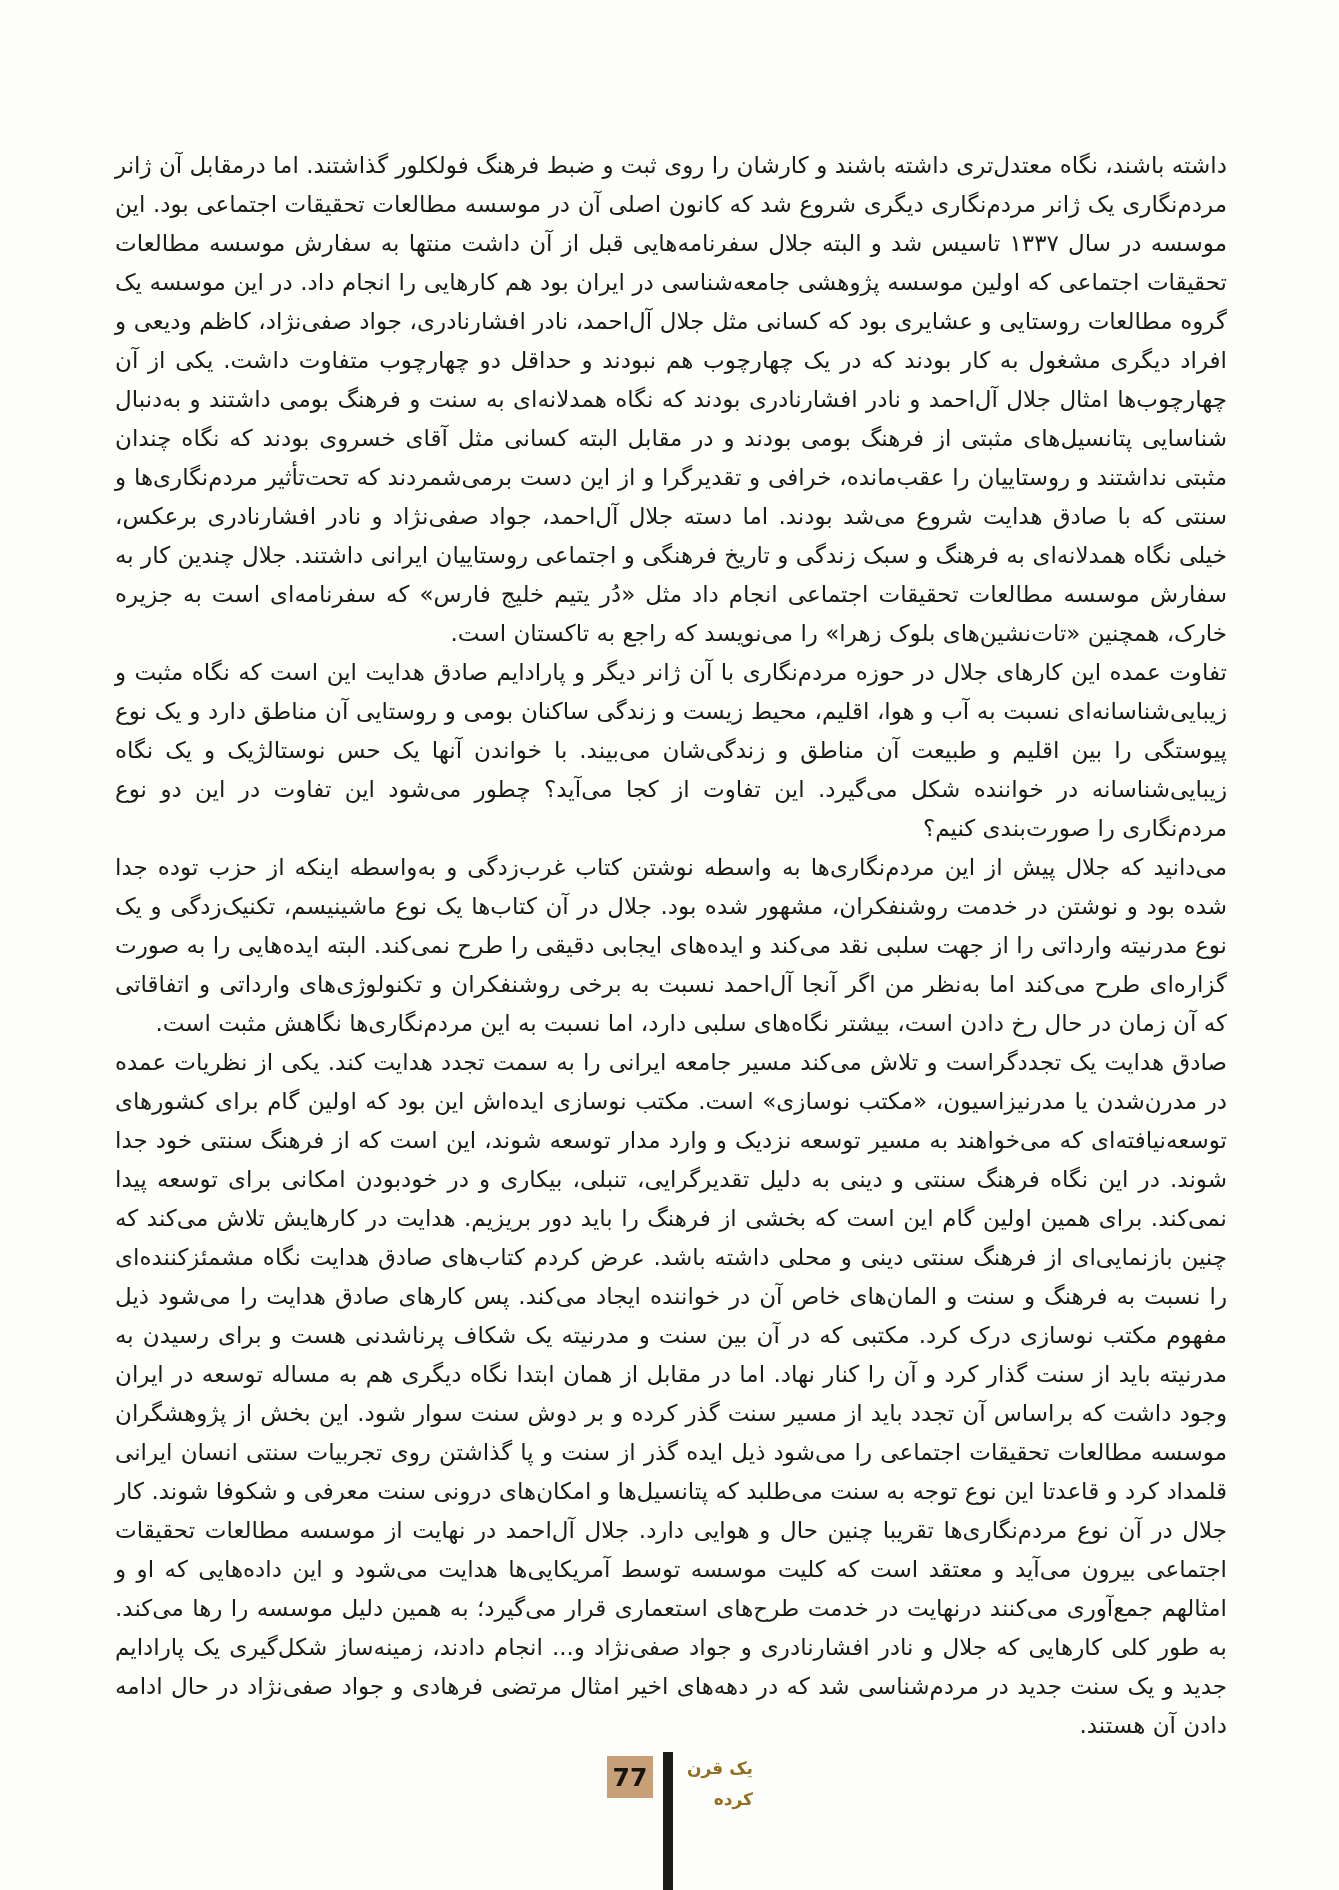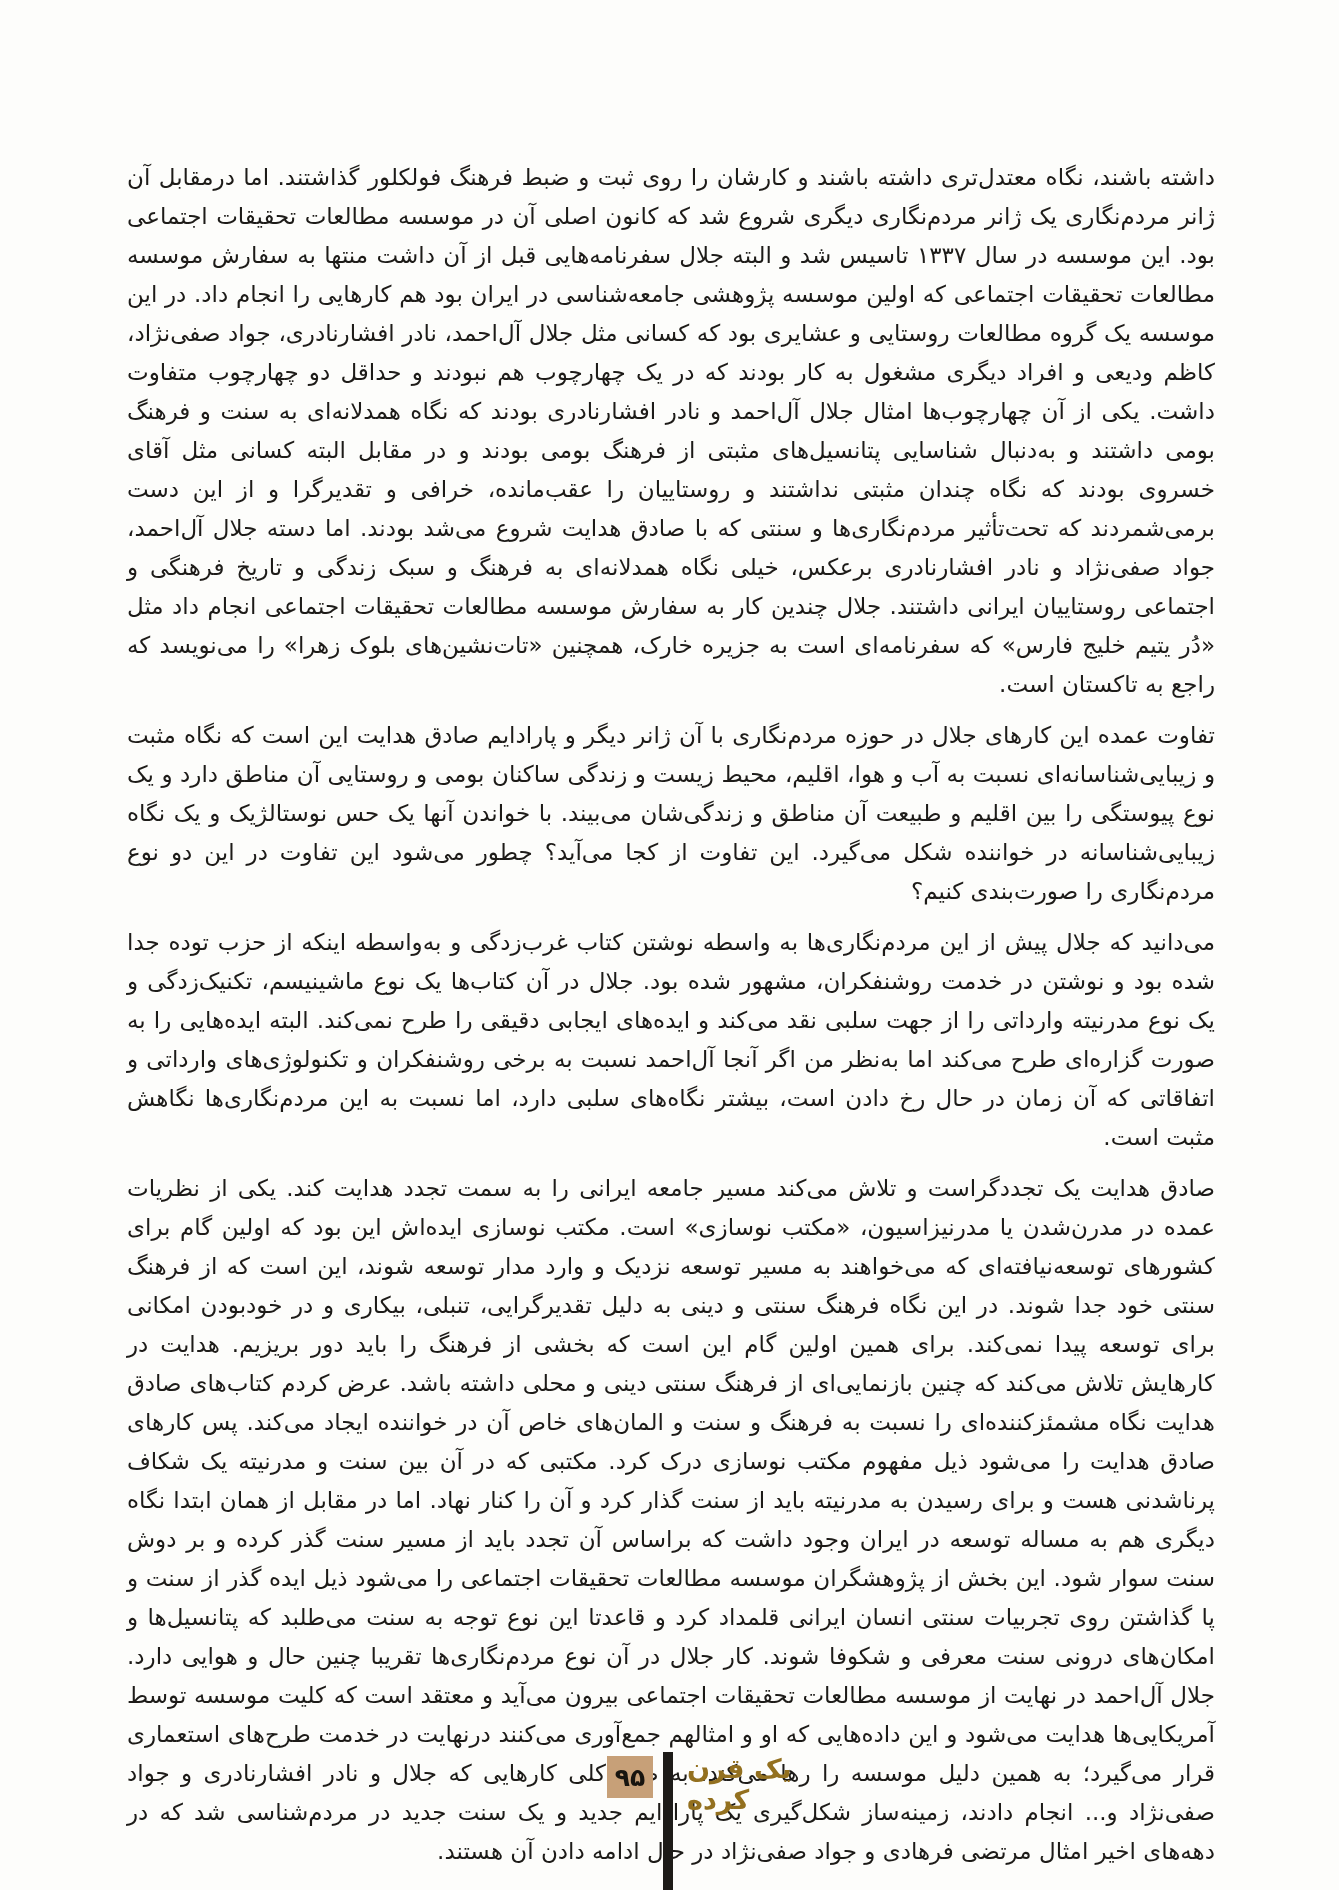--- a/index.html
+++ b/index.html
@@ -24,21 +24,21 @@
     right: 112px;
     width: 1112px;
     direction: rtl;
     text-align: justify;
     font-size: 23px;
     line-height: 39px;
     color: #1d1b18;
     letter-spacing: 0;
   }
   .text-block p {
-    margin: 12px;
+    margin: 0;
     text-align: justify;
   }
   .footer {
     position: absolute;
     left: 0;
     top: 1752px;
     width: 1339px;
     height: 138px;
   }
   .page-number-box {
@@ -61,44 +61,44 @@
     top: 0;
     width: 10px;
     height: 138px;
     background: #1d1b18;
   }
   .book-title {
     position: absolute;
     left: 687px;
     top: 1px;
     direction: rtl;
-    text-align: left;
+    text-align: right;
     color: #93701f;
     font-weight: bold;
-    font-size: 27px;
+    font-size: 17px;
     line-height: 31px;
     white-space: nowrap;
   }
   .book-title span { display: block; }
 </style>
 </head>
 <body>
 
 <div class="page">
 
   <main class="text-block">
     <p>داشته باشند، نگاه معتدل‌تری داشته باشند و کارشان را روی ثبت و ضبط فرهنگ فولکلور گذاشتند. اما درمقابل آن ژانر مردم‌نگاری یک ژانر مردم‌نگاری دیگری شروع شد که کانون اصلی آن در موسسه مطالعات تحقیقات اجتماعی بود. این موسسه در سال ۱۳۳۷ تاسیس شد و البته جلال سفرنامه‌هایی قبل از آن داشت منتها به سفارش موسسه مطالعات تحقیقات اجتماعی که اولین موسسه پژوهشی جامعه‌شناسی در ایران بود هم کارهایی را انجام داد. در این موسسه یک گروه مطالعات روستایی و عشایری بود که کسانی مثل جلال آل‌احمد، نادر افشارنادری، جواد صفی‌نژاد، کاظم ودیعی و افراد دیگری مشغول به کار بودند که در یک چهارچوب هم نبودند و حداقل دو چهارچوب متفاوت داشت. یکی از آن چهارچوب‌ها امثال جلال آل‌احمد و نادر افشارنادری بودند که نگاه همدلانه‌ای به سنت و فرهنگ بومی داشتند و به‌دنبال شناسایی پتانسیل‌های مثبتی از فرهنگ بومی بودند و در مقابل البته کسانی مثل آقای خسروی بودند که نگاه چندان مثبتی نداشتند و روستاییان را عقب‌مانده، خرافی و تقدیرگرا و از این دست برمی‌شمردند که تحت‌تأثیر مردم‌نگاری‌ها و سنتی که با صادق هدایت شروع می‌شد بودند. اما دسته جلال آل‌احمد، جواد صفی‌نژاد و نادر افشارنادری برعکس، خیلی نگاه همدلانه‌ای به فرهنگ و سبک زندگی و تاریخ فرهنگی و اجتماعی روستاییان ایرانی داشتند. جلال چندین کار به سفارش موسسه مطالعات تحقیقات اجتماعی انجام داد مثل «دُر یتیم خلیج فارس» که سفرنامه‌ای است به جزیره خارک، همچنین «تات‌نشین‌های بلوک زهرا» را می‌نویسد که راجع به تاکستان است.</p>
     <p>تفاوت عمده این کارهای جلال در حوزه مردم‌نگاری با آن ژانر دیگر و پارادایم صادق هدایت این است که نگاه مثبت و زیبایی‌شناسانه‌ای نسبت به آب و هوا، اقلیم، محیط زیست و زندگی ساکنان بومی و روستایی آن مناطق دارد و یک نوع پیوستگی را بین اقلیم و طبیعت آن مناطق و زندگی‌شان می‌بیند. با خواندن آنها یک حس نوستالژیک و یک نگاه زیبایی‌شناسانه در خواننده شکل می‌گیرد. این تفاوت از کجا می‌آید؟ چطور می‌شود این تفاوت در این دو نوع مردم‌نگاری را صورت‌بندی کنیم؟</p>
     <p>می‌دانید که جلال پیش از این مردم‌نگاری‌ها به واسطه نوشتن کتاب غرب‌زدگی و به‌واسطه اینکه از حزب توده جدا شده بود و نوشتن در خدمت روشنفکران، مشهور شده بود. جلال در آن کتاب‌ها یک نوع ماشینیسم، تکنیک‌زدگی و یک نوع مدرنیته وارداتی را از جهت سلبی نقد می‌کند و ایده‌های ایجابی دقیقی را طرح نمی‌کند. البته ایده‌هایی را به صورت گزاره‌ای طرح می‌کند اما به‌نظر من اگر آنجا آل‌احمد نسبت به برخی روشنفکران و تکنولوژی‌های وارداتی و اتفاقاتی که آن زمان در حال رخ دادن است، بیشتر نگاه‌های سلبی دارد، اما نسبت به این مردم‌نگاری‌ها نگاهش مثبت است.</p>
     <p>صادق هدایت یک تجددگراست و تلاش می‌کند مسیر جامعه ایرانی را به سمت تجدد هدایت کند. یکی از نظریات عمده در مدرن‌شدن یا مدرنیزاسیون، «مکتب نوسازی» است. مکتب نوسازی ایده‌اش این بود که اولین گام برای کشورهای توسعه‌نیافته‌ای که می‌خواهند به مسیر توسعه نزدیک و وارد مدار توسعه شوند، این است که از فرهنگ سنتی خود جدا شوند. در این نگاه فرهنگ سنتی و دینی به دلیل تقدیرگرایی، تنبلی، بیکاری و در خودبودن امکانی برای توسعه پیدا نمی‌کند. برای همین اولین گام این است که بخشی از فرهنگ را باید دور بریزیم. هدایت در کارهایش تلاش می‌کند که چنین بازنمایی‌ای از فرهنگ سنتی دینی و محلی داشته باشد. عرض کردم کتاب‌های صادق هدایت نگاه مشمئزکننده‌ای را نسبت به فرهنگ و سنت و المان‌های خاص آن در خواننده ایجاد می‌کند. پس کارهای صادق هدایت را می‌شود ذیل مفهوم مکتب نوسازی درک کرد. مکتبی که در آن بین سنت و مدرنیته یک شکاف پرناشدنی هست و برای رسیدن به مدرنیته باید از سنت گذار کرد و آن را کنار نهاد. اما در مقابل از همان ابتدا نگاه دیگری هم به مساله توسعه در ایران وجود داشت که براساس آن تجدد باید از مسیر سنت گذر کرده و بر دوش سنت سوار شود. این بخش از پژوهشگران موسسه مطالعات تحقیقات اجتماعی را می‌شود ذیل ایده گذر از سنت و پا گذاشتن روی تجربیات سنتی انسان ایرانی قلمداد کرد و قاعدتا این نوع توجه به سنت می‌طلبد که پتانسیل‌ها و امکان‌های درونی سنت معرفی و شکوفا شوند. کار جلال در آن نوع مردم‌نگاری‌ها تقریبا چنین حال و هوایی دارد. جلال آل‌احمد در نهایت از موسسه مطالعات تحقیقات اجتماعی بیرون می‌آید و معتقد است که کلیت موسسه توسط آمریکایی‌ها هدایت می‌شود و این داده‌هایی که او و امثالهم جمع‌آوری می‌کنند درنهایت در خدمت طرح‌های استعماری قرار می‌گیرد؛ به همین دلیل موسسه را رها می‌کند. به طور کلی کارهایی که جلال و نادر افشارنادری و جواد صفی‌نژاد و... انجام دادند، زمینه‌ساز شکل‌گیری یک پارادایم جدید و یک سنت جدید در مردم‌شناسی شد که در دهه‌های اخیر امثال مرتضی فرهادی و جواد صفی‌نژاد در حال ادامه دادن آن هستند.</p>
   </main>
 
   <footer class="footer">
     <div class="page-number-box">
-      <span>۹۵</span>
+      <span>77</span>
     </div>
     <div class="divider-bar"></div>
     <div class="book-title">
       <span>یک قرن</span>
       <span>کرده</span>
     </div>
   </footer>
 
 </div>
 

